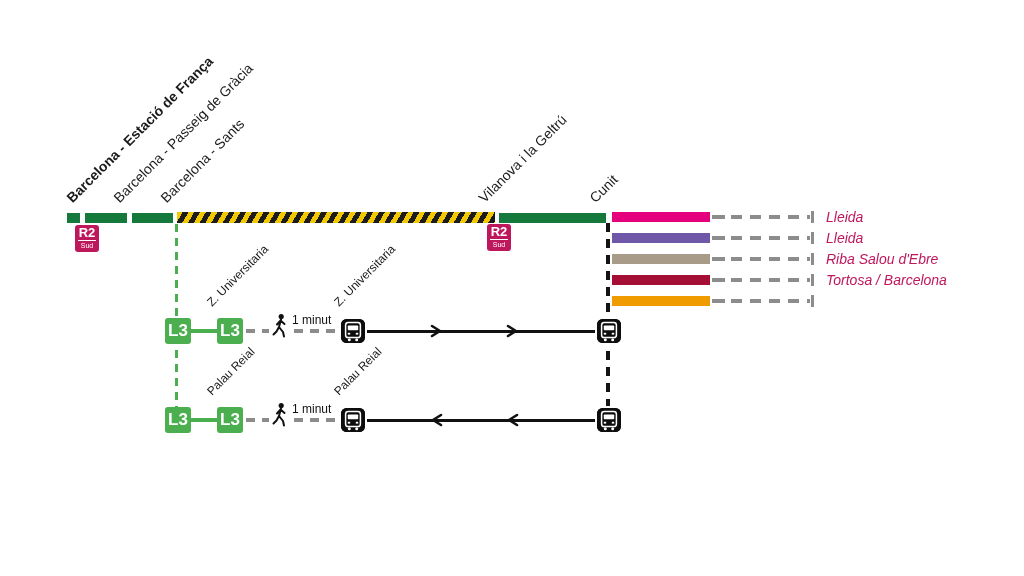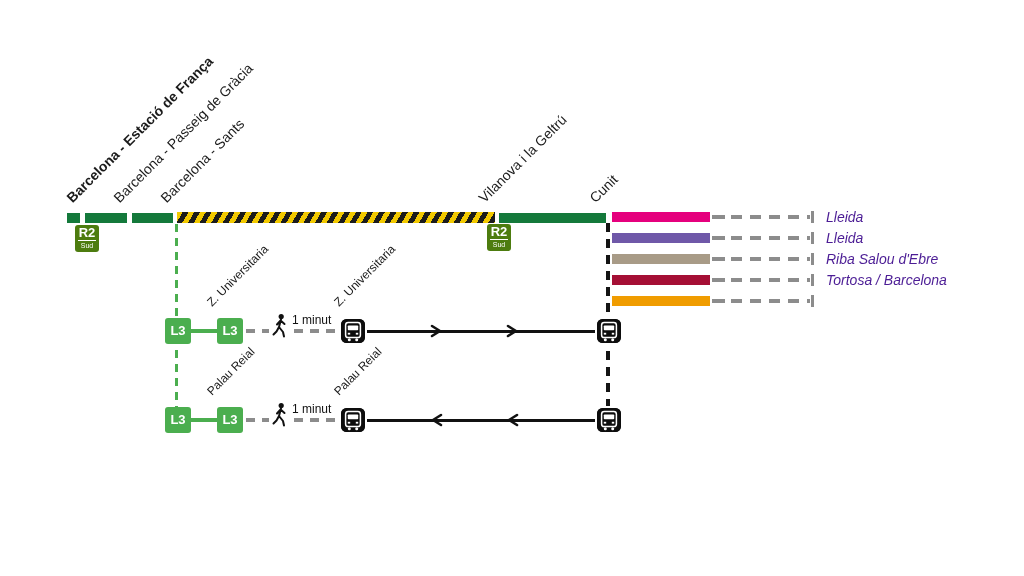--- a/index.html
+++ b/index.html
@@ -18,29 +18,29 @@
     position:absolute;white-space:nowrap;font-size:14px;line-height:14px;color:#1A1A1A;
     transform:rotate(-45deg);transform-origin:0 100%;
   }
   .st-label.bold{font-weight:bold;}
   .sub-label{
     position:absolute;white-space:nowrap;font-size:12px;line-height:13px;color:#1A1A1A;
     transform:rotate(-45deg);transform-origin:0 100%;
   }
   
   .r2-badge{
-    position:absolute;width:24px;height:27px;background:#4d7c0f;border-radius:3px;
+    position:absolute;width:24px;height:27px;background:#be185d;border-radius:3px;
     color:#fff;text-align:center;z-index:5;
   }
   .r2-badge .r2-line{display:block;font-size:13px;font-weight:bold;line-height:15px;}
   .r2-badge .r2-sub{display:block;font-size:7px;line-height:9px;border-top:1px solid #fff;margin:0 3px;}
   
   .l3-badge{
     position:absolute;width:26px;height:26px;background:#4BAE4F;border-radius:3px;
-    color:#fff;font-size:13px;font-weight:bold;text-align:center;line-height:26px;z-index:5;
+    color:#fff;font-size:17px;font-weight:bold;text-align:center;line-height:26px;z-index:5;
   }
   
   .v-dash-green{
     position:absolute;width:3px;
     background:repeating-linear-gradient(180deg,#4BAE4F 0 8px,transparent 8px 14px);
     z-index:1;
   }
   .v-dash-black{
     position:absolute;width:4px;
     background:repeating-linear-gradient(180deg,#141414 0 9px,transparent 9px 16px);
@@ -48,21 +48,21 @@
   }
   
   .dest-bar{position:absolute;width:98px;height:10px;}
   .dest-stub{position:absolute;width:13px;height:4px;background:#8C8C8C;}
   .dest-dash{
     position:absolute;width:79px;height:4px;
     background:repeating-linear-gradient(90deg,#8C8C8C 0 11px,transparent 11px 19px);
   }
   .dest-tick{position:absolute;width:3px;height:12px;background:#8C8C8C;}
   .dest-label{
-    position:absolute;font-size:14px;line-height:18px;font-style:italic;color:#4c1d95;white-space:nowrap;
+    position:absolute;font-size:14px;line-height:18px;font-style:italic;color:#be185d;white-space:nowrap;
   }
   
   .green-conn{position:absolute;height:4px;background:#4BAE4F;}
   .gray-dash{
     position:absolute;height:4px;
     background:repeating-linear-gradient(90deg,#8C8C8C 0 9px,transparent 9px 16px);
   }
   .black-line{position:absolute;height:3px;background:#111;z-index:2;}
   .walk-wrap{position:absolute;width:22px;height:26px;background:#fff;z-index:4;}
   .minut{position:absolute;font-size:12px;line-height:14px;color:#111;background:#fff;padding:0 2px;z-index:4;white-space:nowrap;}

